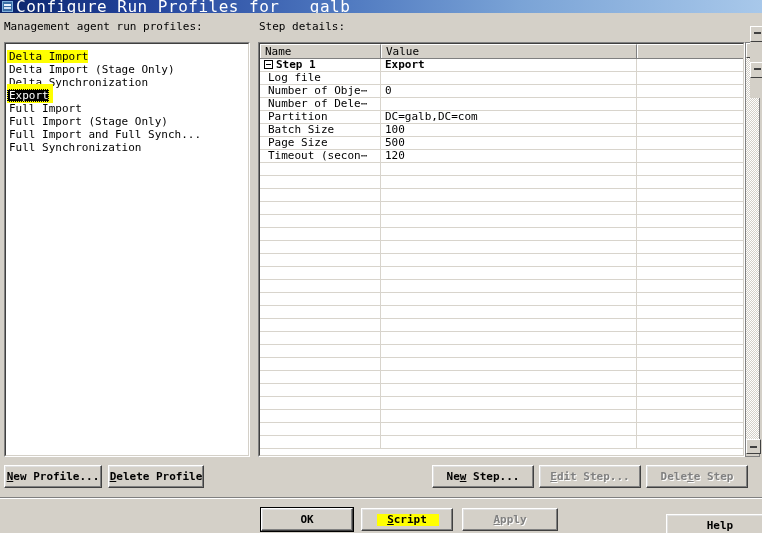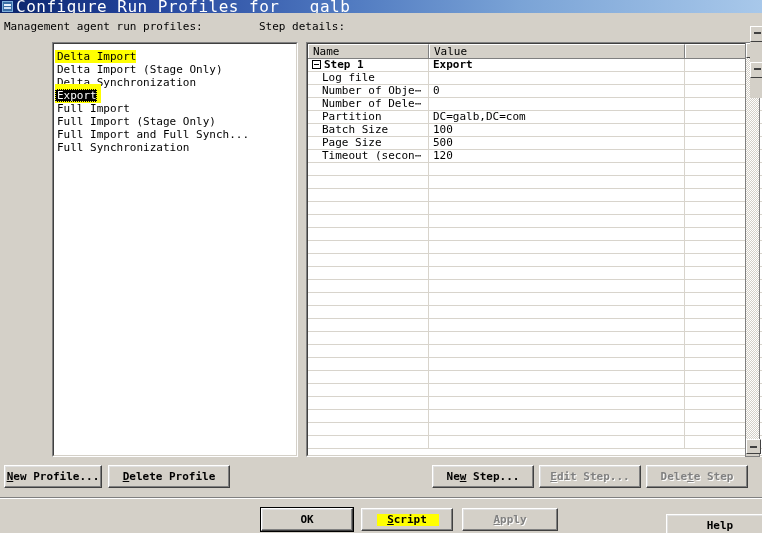--- a/index.html
+++ b/index.html
@@ -62,21 +62,20 @@
   #lbl-stepdetails { left: 259px; top: 20px; }
 
   
   .sunken {
     border-top: 1px solid #808080;
     border-left: 1px solid #808080;
     border-right: 1px solid #ffffff;
     border-bottom: 1px solid #ffffff;
     box-sizing: border-box;
     background: #ffffff;
-    margin-left: 48px;
   }
   .sunken-inner {
     border-top: 1px solid #404040;
     border-left: 1px solid #404040;
     border-right: 1px solid #d4d0c8;
     border-bottom: 1px solid #d4d0c8;
     box-sizing: border-box;
     width: 100%; height: 100%;
     background: #ffffff;
     overflow: hidden;
@@ -168,21 +167,21 @@
     box-sizing: border-box;
     border-right: 1px solid #d8d4cc;
     white-space: pre;
     overflow: hidden;
     padding-left: 4px;
   }
   .td.c0 { width: 121px; }
   .td.c1 { width: 256px; }
   .td.c2 { flex: 1 1 auto; border-right: none; }
   .td.bold { font-weight: bold; }
-  .td.indent { padding-left: 14px; }
+  .td.indent { padding-left: 8px; }
 
   .expander {
     display: inline-block;
     width: 9px; height: 9px;
     border: 1px solid #000;
     background: #fff;
     position: relative;
     vertical-align: middle;
     margin-right: 3px;
     margin-top: -2px;
@@ -473,21 +472,21 @@
   </div>
   <div class="vscroll" style="left:750px; top:62px; height:36px;">
     <div class="sb-btn up" style="width:14px;height:16px;"></div>
   </div>
 
   <div class="hsep" style="left:0px; top:497px; width:762px;"></div>
 
   <div class="btn" id="btn-new-profile" style="left:4px; top:465px; width:98px; height:23px;">
     <span class="lbl"><span class="lbl-text"><u>N</u>ew Profile...</span></span>
   </div>
-  <div class="btn" id="btn-delete-profile" style="left:108px; top:465px; width:122px; height:23px;">
+  <div class="btn" id="btn-delete-profile" style="left:108px; top:465px; width:96px; height:23px;">
     <span class="lbl"><span class="lbl-text"><u>D</u>elete Profile</span></span>
   </div>
 
   <div class="btn" id="btn-new-step" style="left:432px; top:465px; width:102px; height:23px;">
     <span class="lbl"><span class="lbl-text">Ne<u>w</u> Step...</span></span>
   </div>
   <div class="btn disabled" id="btn-edit-step" style="left:539px; top:465px; width:102px; height:23px;">
     <span class="lbl"><span class="lbl-text"><u>E</u>dit Step...</span></span>
   </div>
   <div class="btn disabled" id="btn-delete-step" style="left:646px; top:465px; width:102px; height:23px;">

